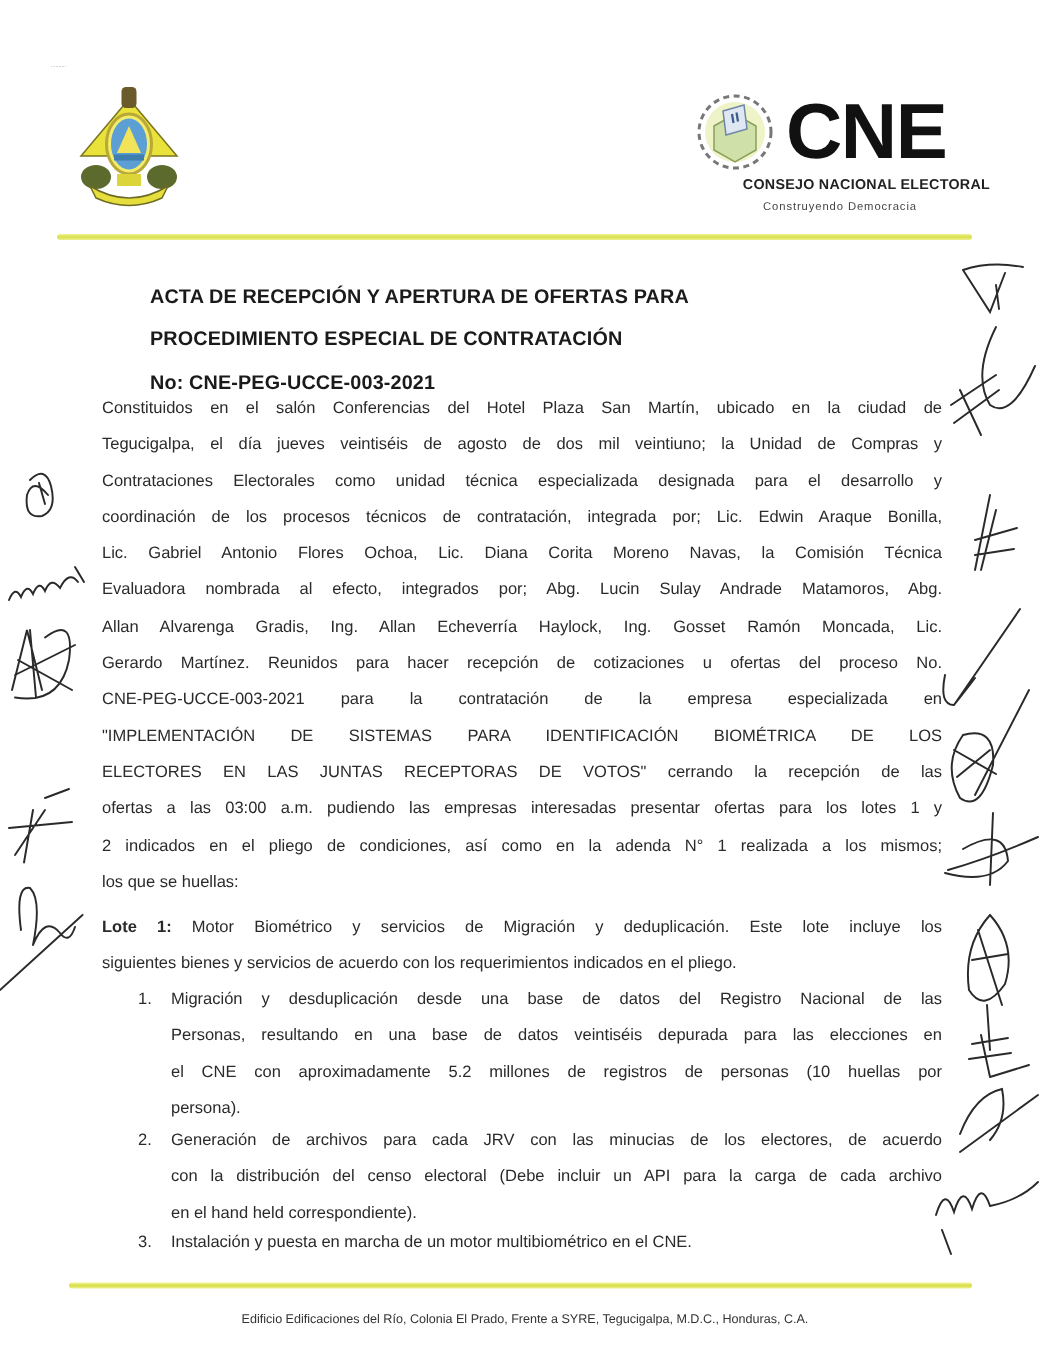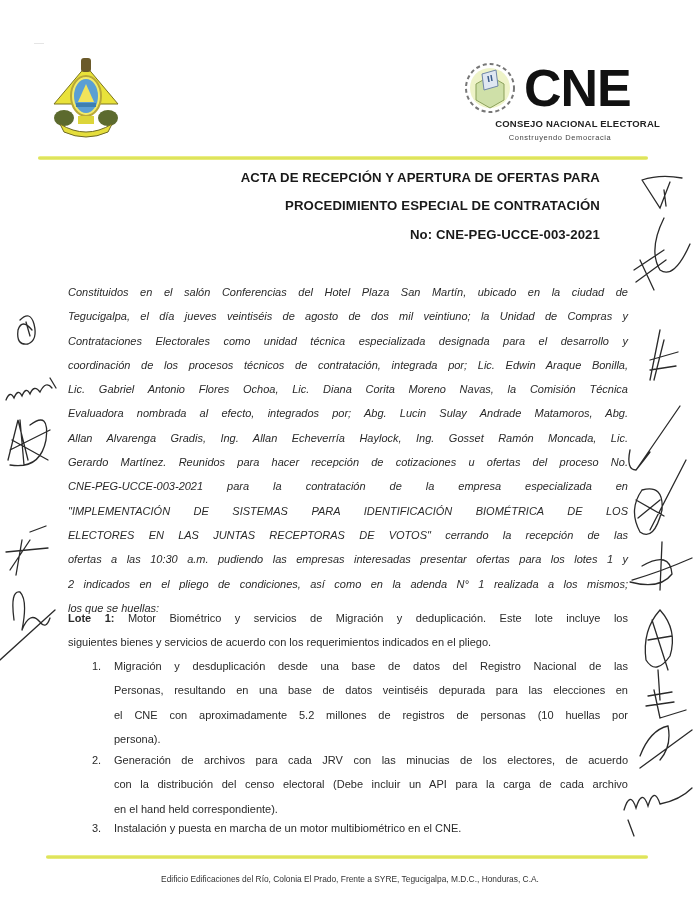--- a/index.html
+++ b/index.html
@@ -10,24 +10,24 @@
     .tiny-label { position: absolute; left: 34px; top: 42px; font-size: 3px; color: #555; letter-spacing: 0; }
     .coat { position: absolute; left: 48px; top: 56px; width: 76px; height: 84px; }
     .cne-logo { position: absolute; left: 458px; top: 56px; width: 205px; height: 100px; }
     .cne-emblem { position: absolute; left: 4px; top: 4px; width: 56px; height: 56px; }
     .cne-word { position: absolute; left: 66px; top: 2px; font-size: 52px; font-weight: bold; color: #111; letter-spacing: -1px; line-height: 60px; font-family: "Liberation Sans", sans-serif; }
     .cne-sub { position: absolute; left: 2px; top: 62px; width: 200px; text-align: right; font-size: 9.5px; font-weight: bold; color: #222; letter-spacing: 0.2px; }
     .cne-motto { position: absolute; left: 2px; top: 77px; width: 200px; text-align: center; font-size: 7.5px; color: #444; letter-spacing: 0.6px; }
     .rule { position: absolute; height: 4px; background: linear-gradient(#f1f39a, #d8df4a 50%, #eef08c); border-radius: 2px; }
     .rule.top { left: 38px; top: 156px; width: 610px; }
     .rule.bottom { left: 46px; top: 855px; width: 602px; }
-    .title { position: absolute; left: 100px; width: 500px; text-align: right; font-weight: bold; font-size: 13.2px; color: #1a1a1a; letter-spacing: 0.1px; }
+    .title { position: absolute; left: 100px; width: 500px; text-align: left; font-weight: bold; font-size: 13.2px; color: #1a1a1a; letter-spacing: 0.1px; margin-top: 20px; }
     .t1 { top: 170px; } .t2 { top: 198px; } .t3 { top: 227px; }
     .body-text { position: absolute; left: 68px; width: 560px; font-size: 11px; line-height: 24.3px; text-align: justify; color: #2a2a2a; }
-    .para1 { top: 280px; font-style: italic; }
+    .para1 { top: 260px; }
     .para1 .line, .lote .line { display: block; text-align: justify; text-align-last: justify; white-space: nowrap; }
     .para1 .line.last, .lote .line.last { text-align-last: left; }
     .lote { top: 606px; }
     .list { position: absolute; left: 90px; width: 538px; font-size: 11px; line-height: 24.3px; color: #2a2a2a; }
     .list .item { position: relative; padding-left: 24px; }
     .list .num { position: absolute; left: 2px; top: 0; }
     .list .line { display: block; text-align: justify; text-align-last: justify; white-space: nowrap; }
     .list .line.last { text-align-last: left; }
     .l1 { top: 654px; }
     .l2 { top: 748px; }
@@ -85,21 +85,21 @@
   <span class="line">Tegucigalpa, el día jueves veintiséis de agosto de dos mil veintiuno; la Unidad de Compras y</span>
   <span class="line">Contrataciones Electorales como unidad técnica especializada designada para el desarrollo y</span>
   <span class="line">coordinación de los procesos técnicos de contratación, integrada por; Lic. Edwin Araque Bonilla,</span>
   <span class="line">Lic. Gabriel Antonio Flores Ochoa, Lic. Diana Corita Moreno Navas, la Comisión Técnica</span>
   <span class="line">Evaluadora nombrada al efecto, integrados por; Abg. Lucin Sulay Andrade Matamoros, Abg.</span>
   <span class="line">Allan Alvarenga Gradis, Ing. Allan Echeverría Haylock, Ing. Gosset Ramón Moncada, Lic.</span>
   <span class="line">Gerardo Martínez. Reunidos para hacer recepción de cotizaciones u ofertas del proceso No.</span>
   <span class="line">CNE-PEG-UCCE-003-2021 para la contratación de la empresa especializada en</span>
   <span class="line">"IMPLEMENTACIÓN DE SISTEMAS PARA IDENTIFICACIÓN BIOMÉTRICA DE LOS</span>
   <span class="line">ELECTORES EN LAS JUNTAS RECEPTORAS DE VOTOS" cerrando la recepción de las</span>
-  <span class="line">ofertas a las 10:30 a.m. pudiendo las empresas interesadas presentar ofertas para los lotes 1 y</span>
+  <span class="line">ofertas a las 03:00 a.m. pudiendo las empresas interesadas presentar ofertas para los lotes 1 y</span>
   <span class="line">2 indicados en el pliego de condiciones, así como en la adenda N° 1 realizada a los mismos;</span>
   <span class="line last">los que se huellas:</span>
 </div>
 
 <div class="body-text lote">
   <span class="line"><span class="bold">Lote 1:</span><span> Motor Biométrico y servicios de Migración y deduplicación. Este lote incluye los</span></span>
   <span class="line last">siguientes bienes y servicios de acuerdo con los requerimientos indicados en el pliego.</span>
 </div>
 
 <div class="list l1">

